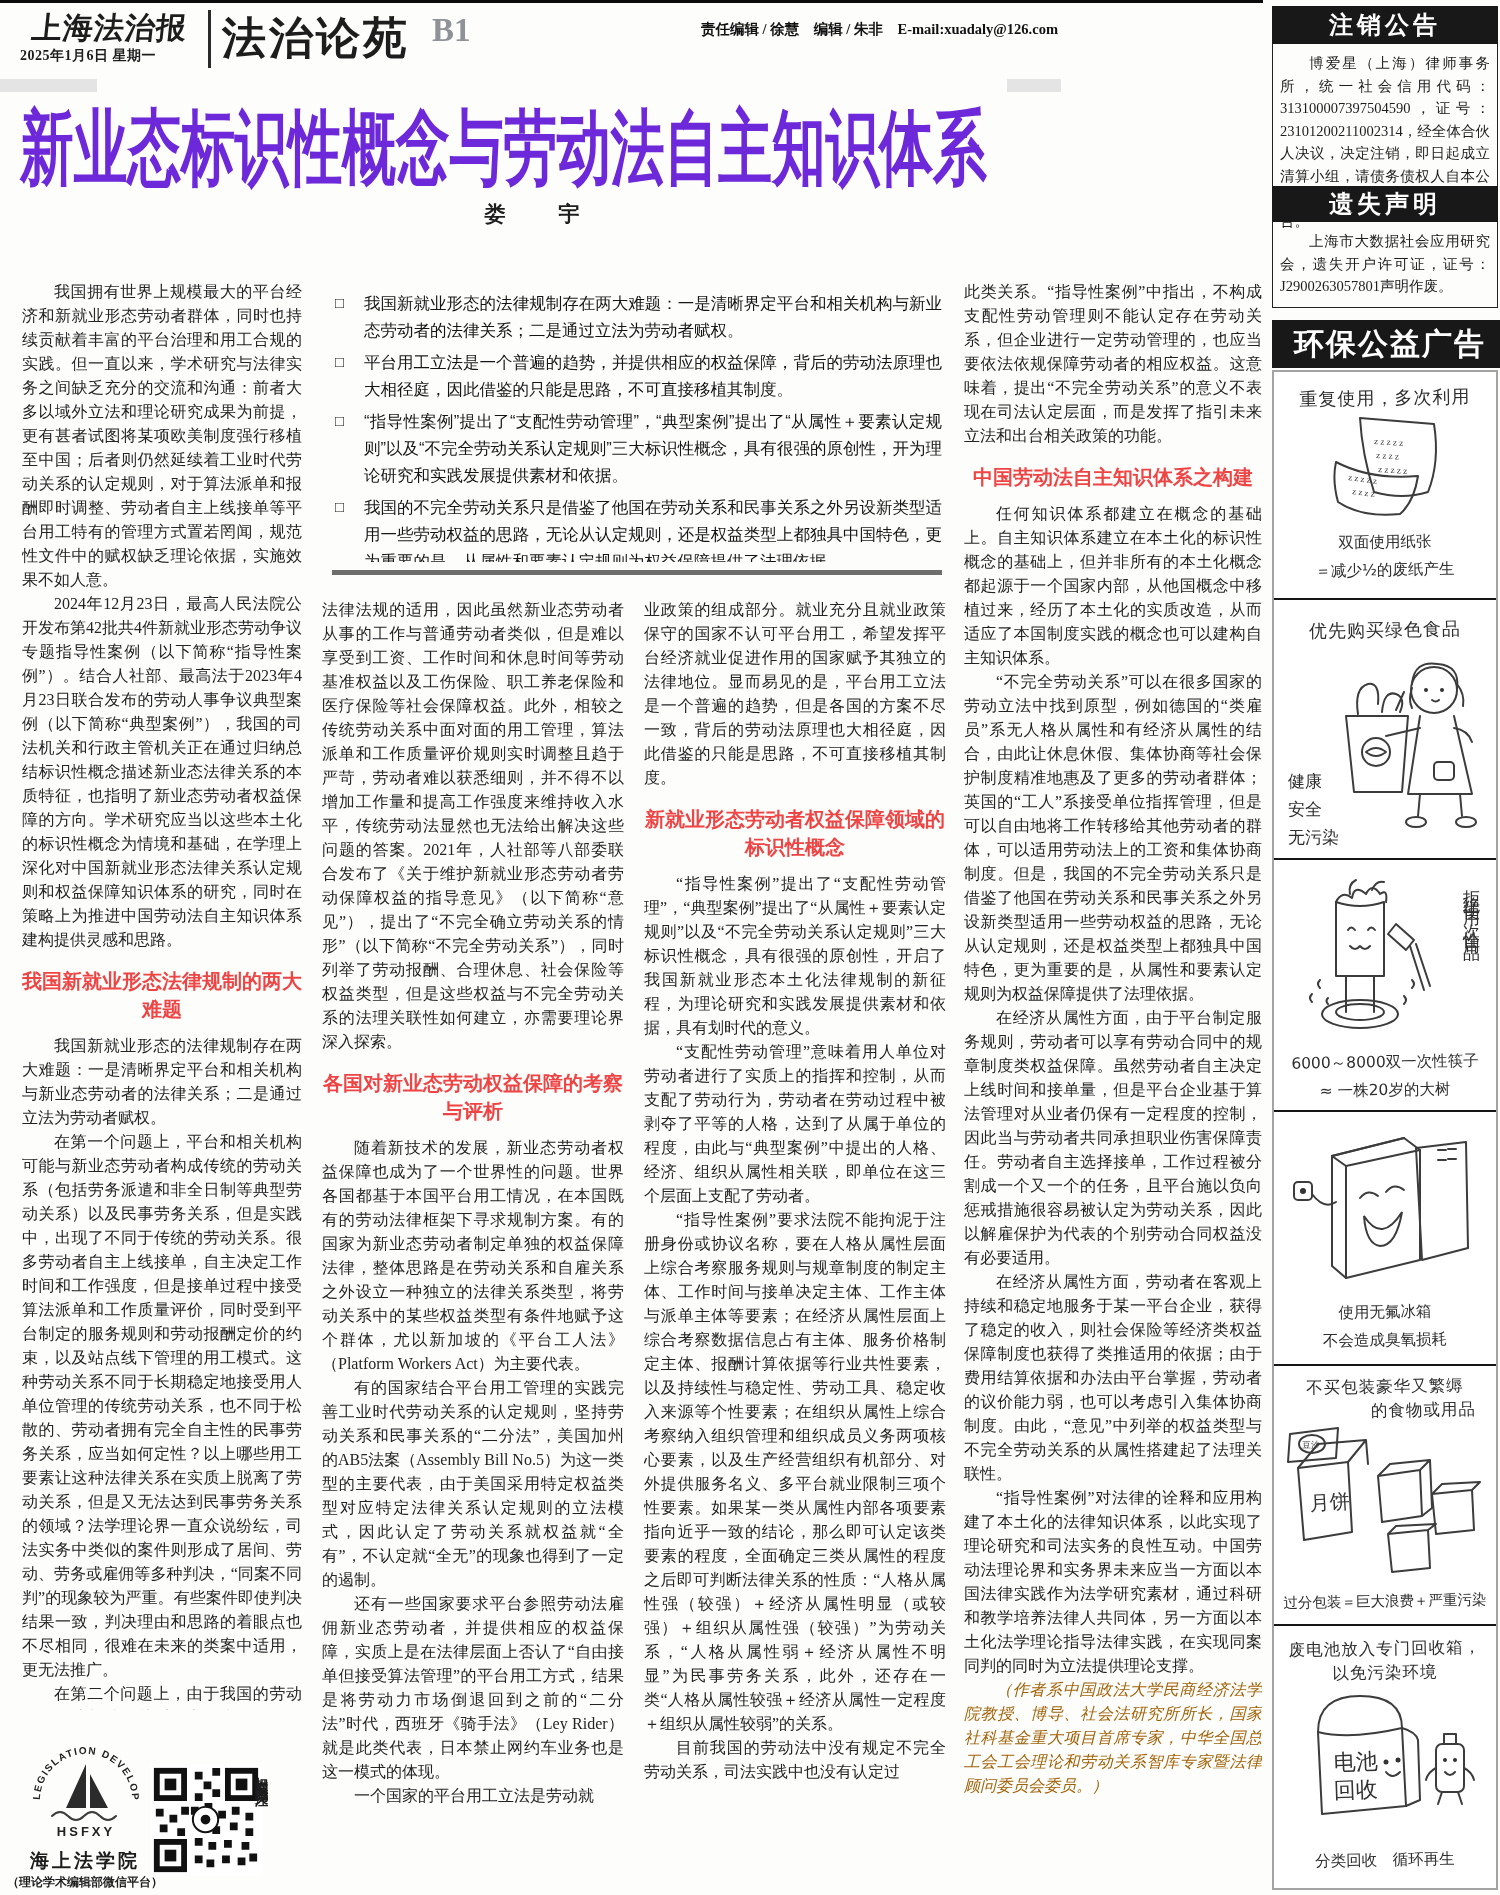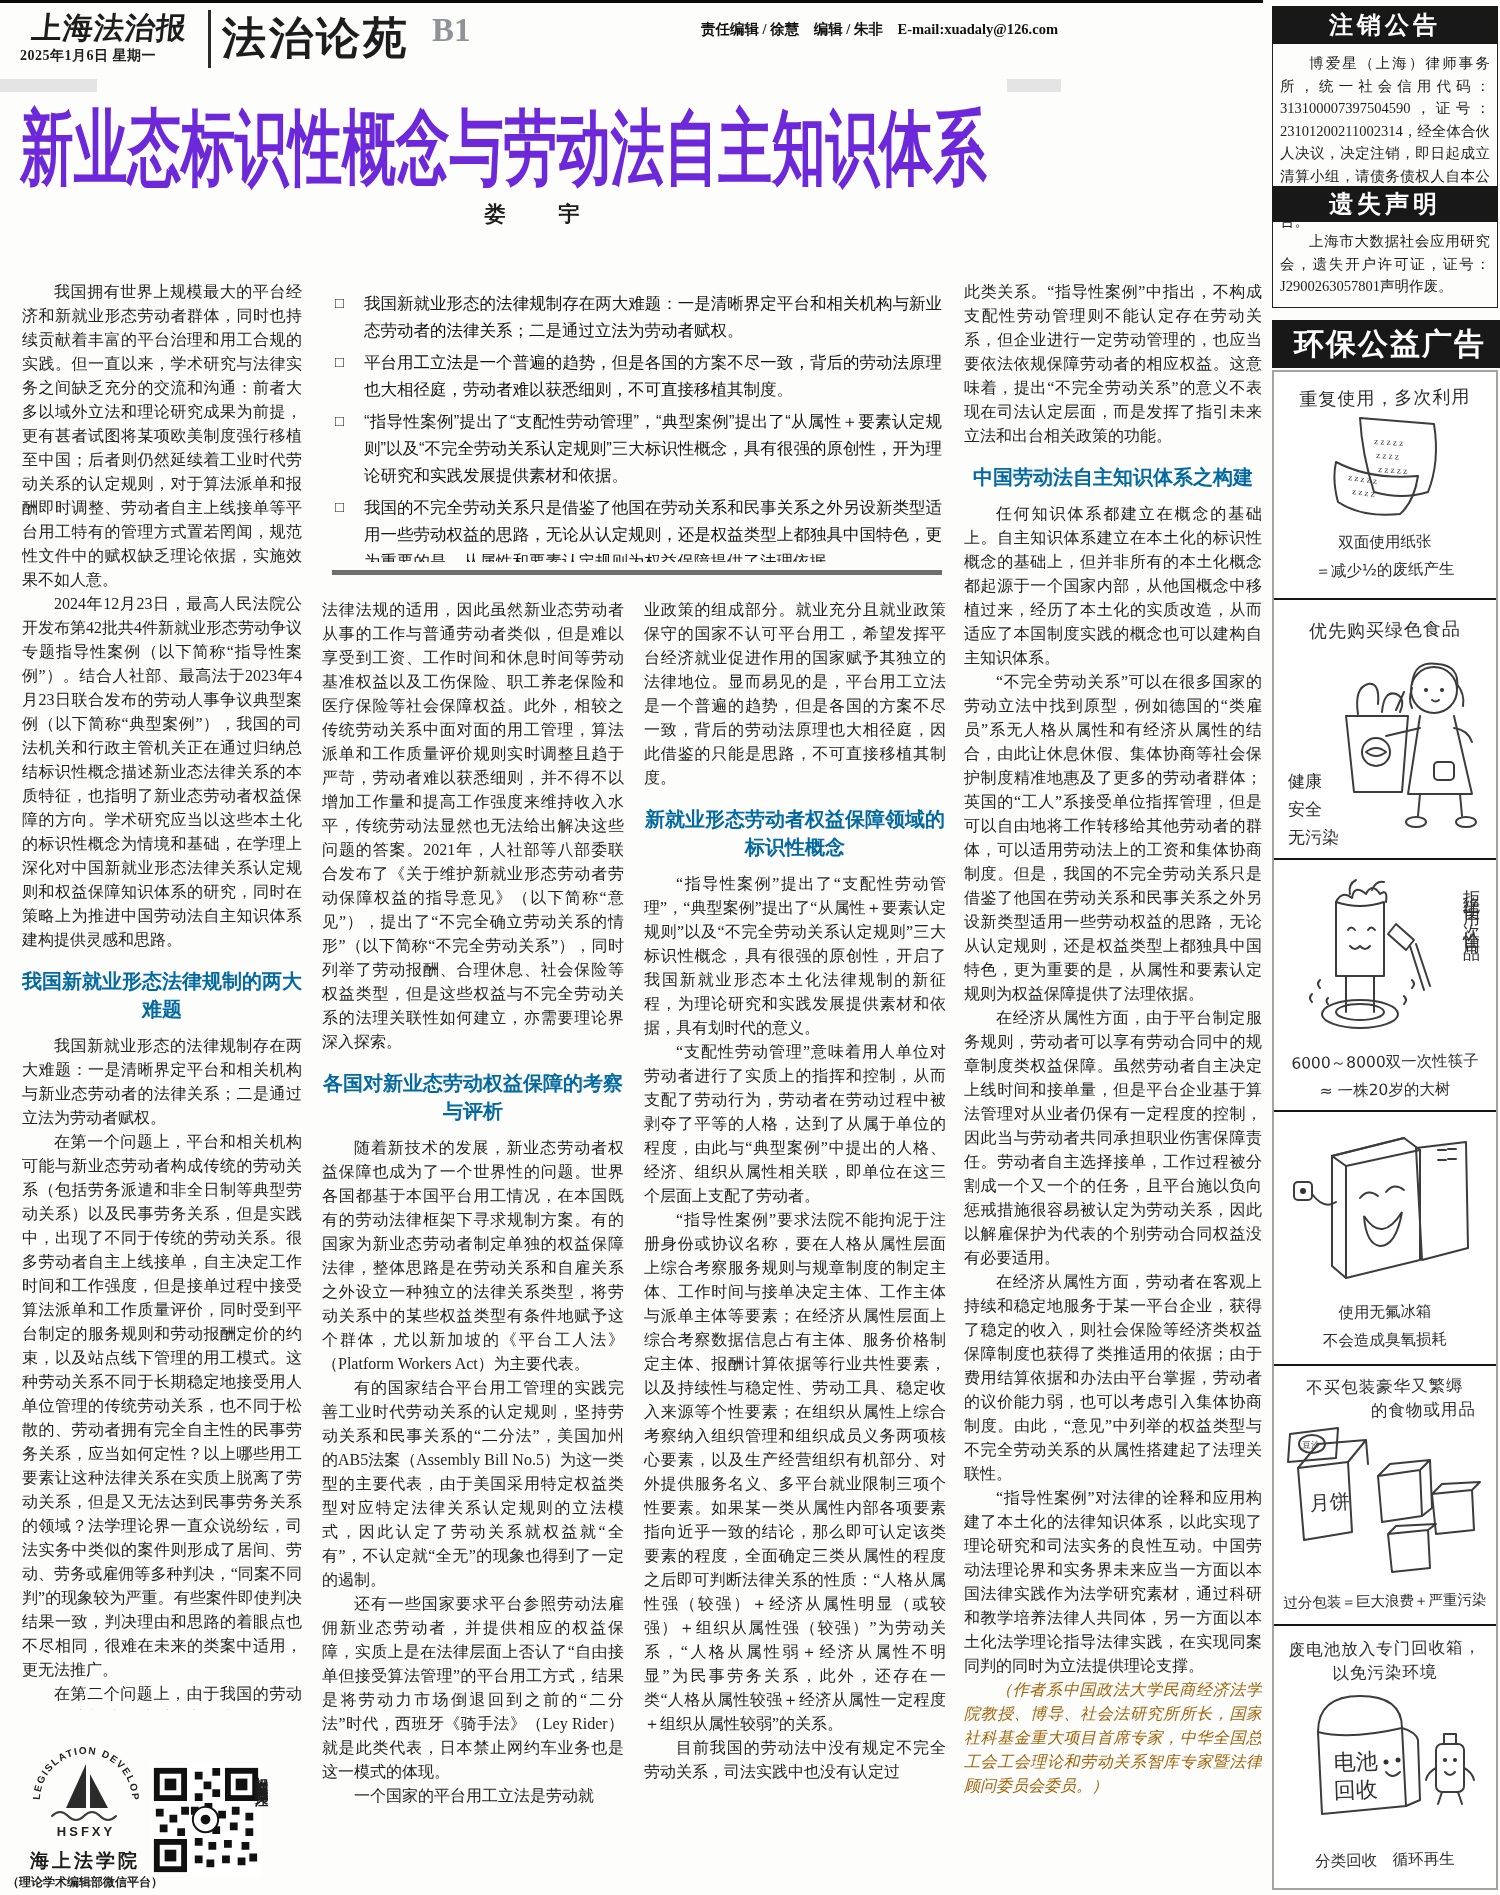--- a/index.html
+++ b/index.html
@@ -22,21 +22,21 @@
   
   #headline{left:20px;top:94px;width:1040px;height:96px;white-space:nowrap;font-weight:bold;font-size:82px;color:#6d28d9;}
   #headline .squeeze{display:inline-block;transform:scaleX(.655);transform-origin:0 0;}
   #author{left:20px;top:200px;width:1040px;text-align:center;font-size:21px;font-weight:bold;letter-spacing:16px;}
 
   
   .bodycol{font-size:16px;line-height:24px;text-align:justify;color:#242424;overflow:hidden;}
   .bodycol p{margin:0;text-indent:2em;}
   .bodycol p.cont{text-indent:0;}
   .bodycol h2{margin:15px 0 11px;font-size:20px;line-height:28px;font-weight:bold;text-align:center;
-              font-family:"Liberation Sans","DejaVu Sans",sans-serif;color:#0369a1;}
+              font-family:"Liberation Sans","DejaVu Sans",sans-serif;color:#ef4444;}
   .bodycol .bio{font-style:italic;color:#a16207;}
   #col1{left:22px;top:280px;width:280px;height:1430px;}
   #col2{left:322px;top:598px;width:302px;height:1292px;}
   #col3{left:644px;top:598px;width:302px;height:1292px;}
   #col4{left:964px;top:280px;width:298px;height:1612px;}
 
   
   #summary-box{left:332px;top:290px;width:610px;height:272px;overflow:hidden;
                font-family:"Liberation Sans","DejaVu Sans",sans-serif;font-size:16.5px;line-height:27px;color:#151515;}
   .sum-item{position:relative;padding-left:32px;margin-bottom:5px;text-align:justify;}
@@ -84,21 +84,21 @@
   <div class="abs gray-band" id="band-left"></div>
   <div class="abs gray-band" id="band-right"></div>
 
   <div class="abs" id="headline">
     <span class="squeeze">新业态标识性概念与劳动法自主知识体系</span>
   </div>
   <div class="abs" id="author">娄　宇</div>
 
   <div class="abs" id="summary-box">
     <div class="sum-item">我国新就业形态的法律规制存在两大难题：一是清晰界定平台和相关机构与新业态劳动者的法律关系；二是通过立法为劳动者赋权。</div>
-    <div class="sum-item">平台用工立法是一个普遍的趋势，但是各国的方案不尽一致，背后的劳动法原理也大相径庭，劳动者难以获悉细则，不可直接移植其制度。</div>
+    <div class="sum-item">平台用工立法是一个普遍的趋势，并提供相应的权益保障，背后的劳动法原理也大相径庭，因此借鉴的只能是思路，不可直接移植其制度。</div>
     <div class="sum-item">“指导性案例”提出了“支配性劳动管理”，“典型案例”提出了“从属性＋要素认定规则”以及“不完全劳动关系认定规则”三大标识性概念，具有很强的原创性，开为理论研究和实践发展提供素材和依据。</div>
     <div class="sum-item">我国的不完全劳动关系只是借鉴了他国在劳动关系和民事关系之外另设新类型适用一些劳动权益的思路，无论从认定规则，还是权益类型上都独具中国特色，更为重要的是，从属性和要素认定规则为权益保障提供了法理依据。</div>
   </div>
   <div class="abs" id="summary-rule"></div>
 
   <div class="abs bodycol" id="col1">
     <p>我国拥有世界上规模最大的平台经济和新就业形态劳动者群体，同时也持续贡献着丰富的平台治理和用工合规的实践。但一直以来，学术研究与法律实务之间缺乏充分的交流和沟通：前者大多以域外立法和理论研究成果为前提，更有甚者试图将某项欧美制度强行移植至中国；后者则仍然延续着工业时代劳动关系的认定规则，对于算法派单和报酬即时调整、劳动者自主上线接单等平台用工特有的管理方式置若罔闻，规范性文件中的赋权缺乏理论依据，实施效果不如人意。</p>
     <p>2024年12月23日，最高人民法院公开发布第42批共4件新就业形态劳动争议专题指导性案例（以下简称“指导性案例”）。结合人社部、最高法于2023年4月23日联合发布的劳动人事争议典型案例（以下简称“典型案例”），我国的司法机关和行政主管机关正在通过归纳总结标识性概念描述新业态法律关系的本质特征，也指明了新业态劳动者权益保障的方向。学术研究应当以这些本土化的标识性概念为情境和基础，在学理上深化对中国新就业形态法律关系认定规则和权益保障知识体系的研究，同时在策略上为推进中国劳动法自主知识体系建构提供灵感和思路。</p>
     <h2>我国新就业形态法律规制的两大难题</h2>
     <p>我国新就业形态的法律规制存在两大难题：一是清晰界定平台和相关机构与新业态劳动者的法律关系；二是通过立法为劳动者赋权。</p>

